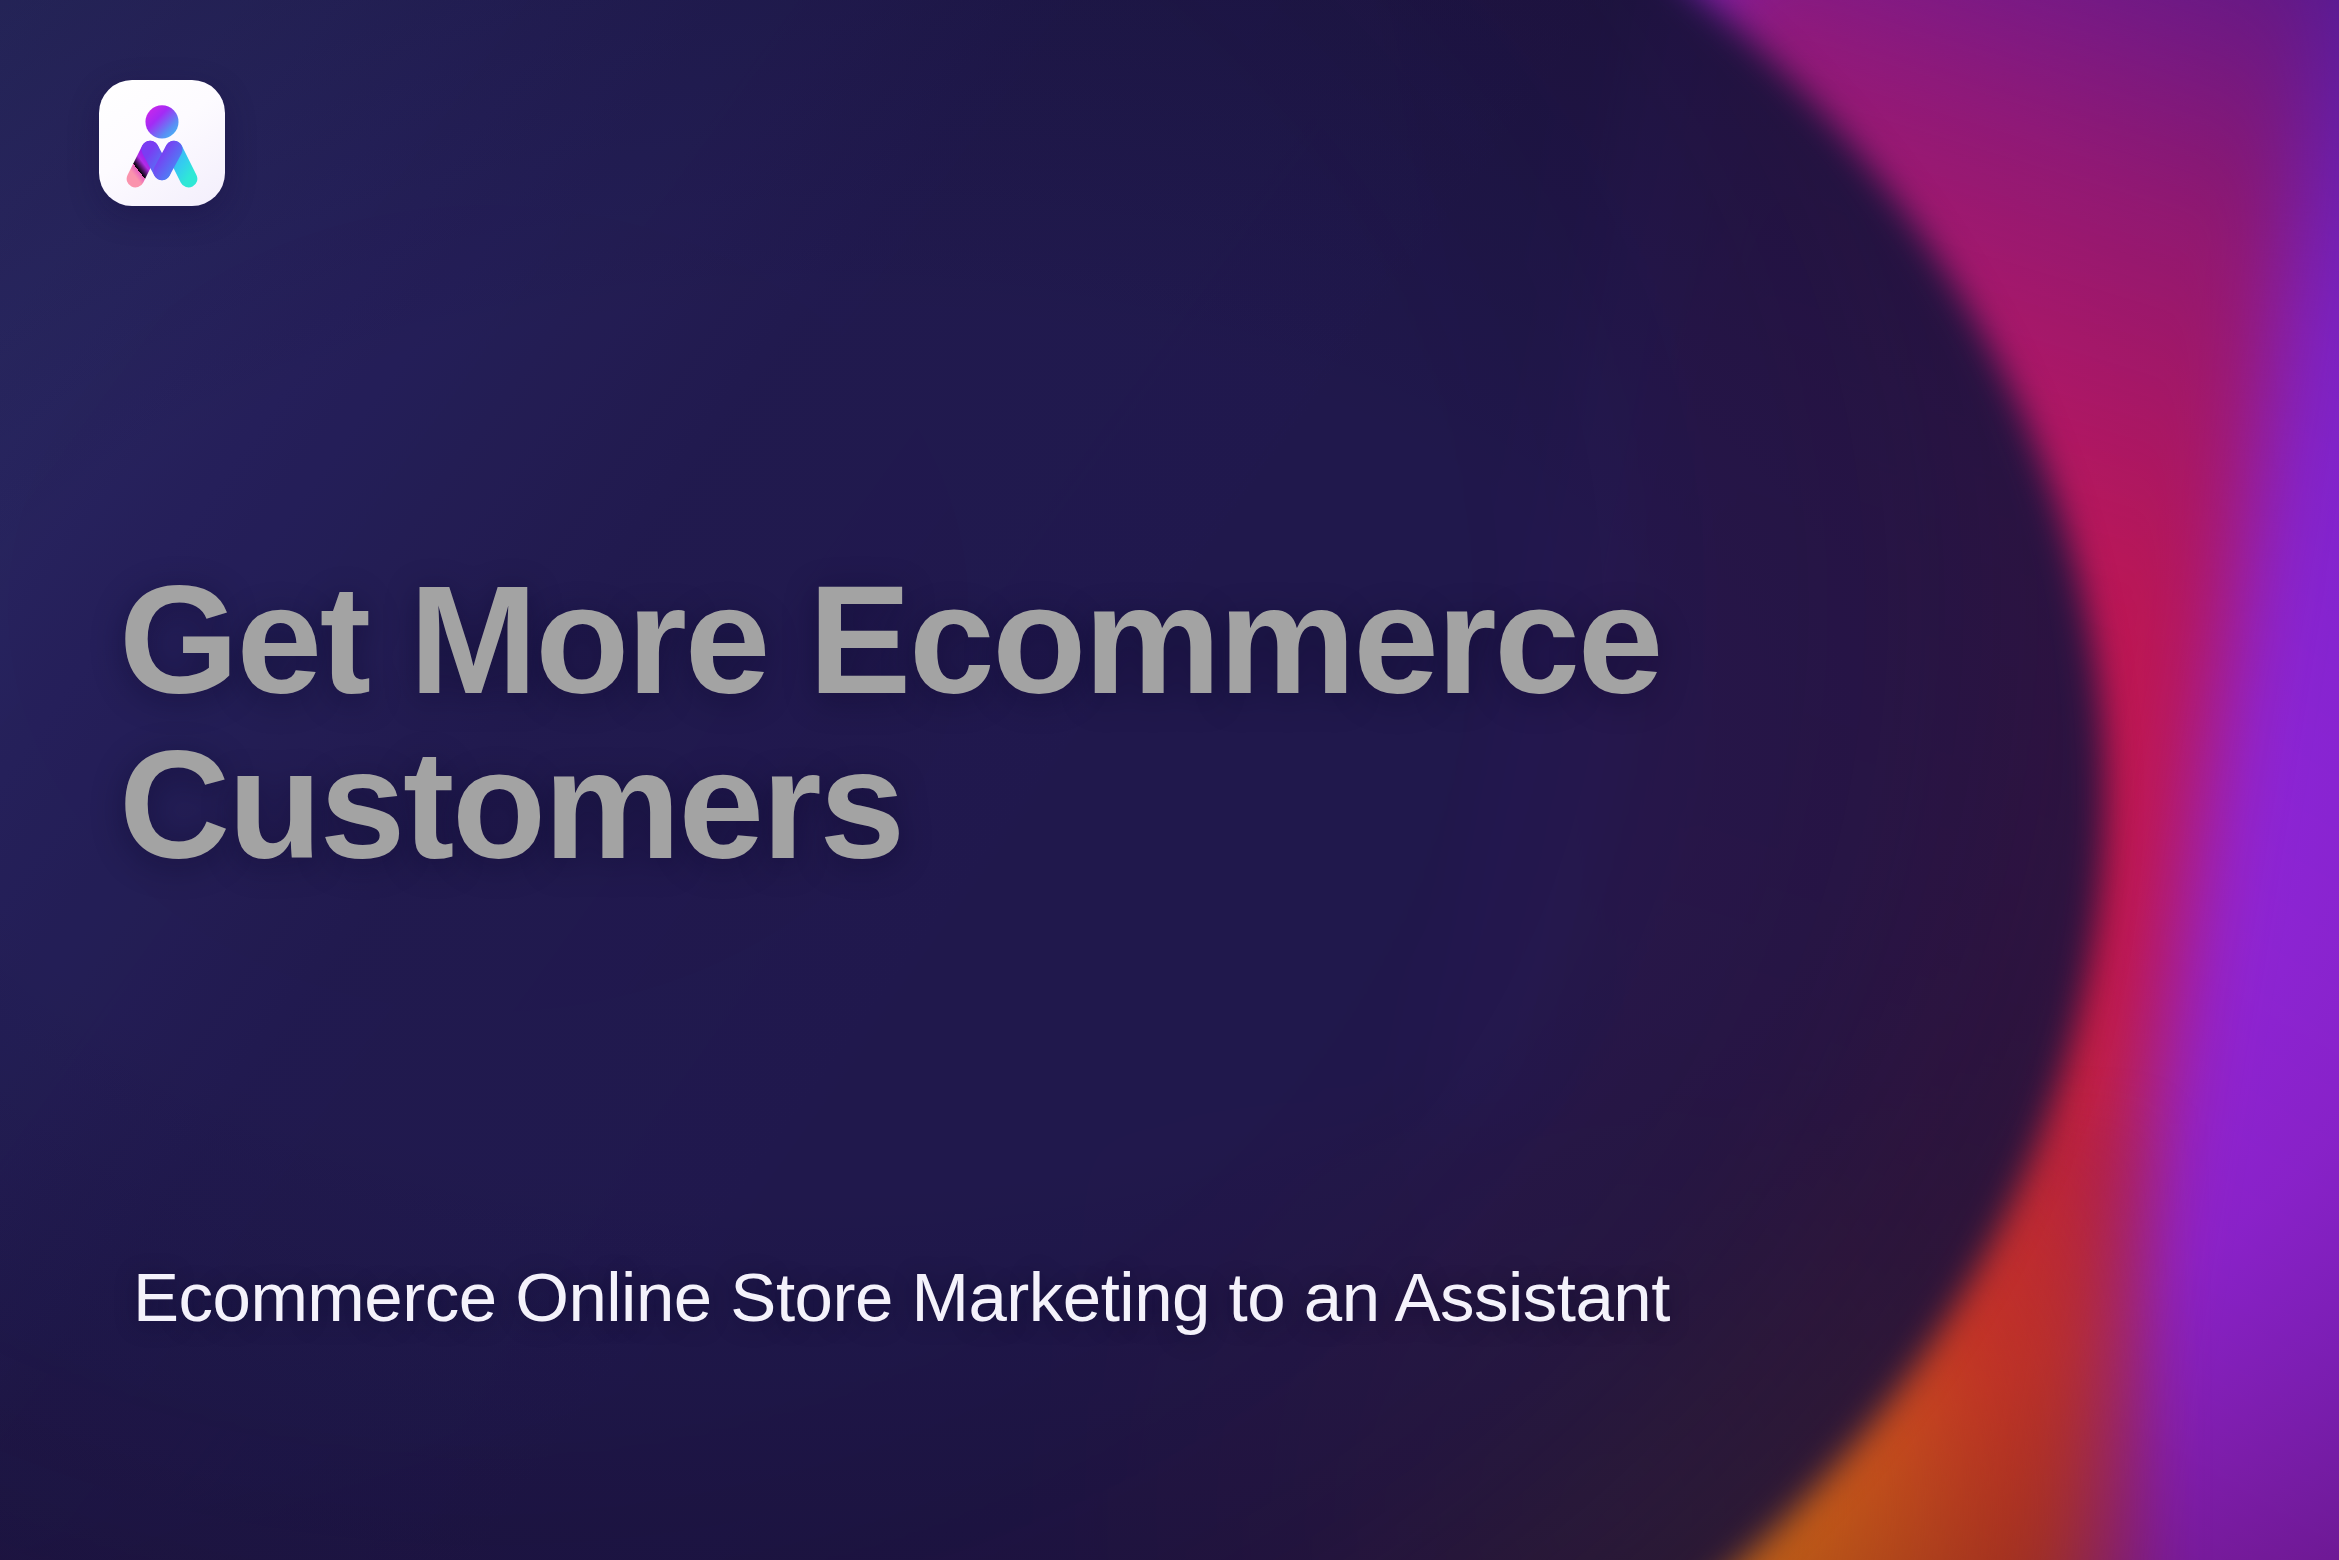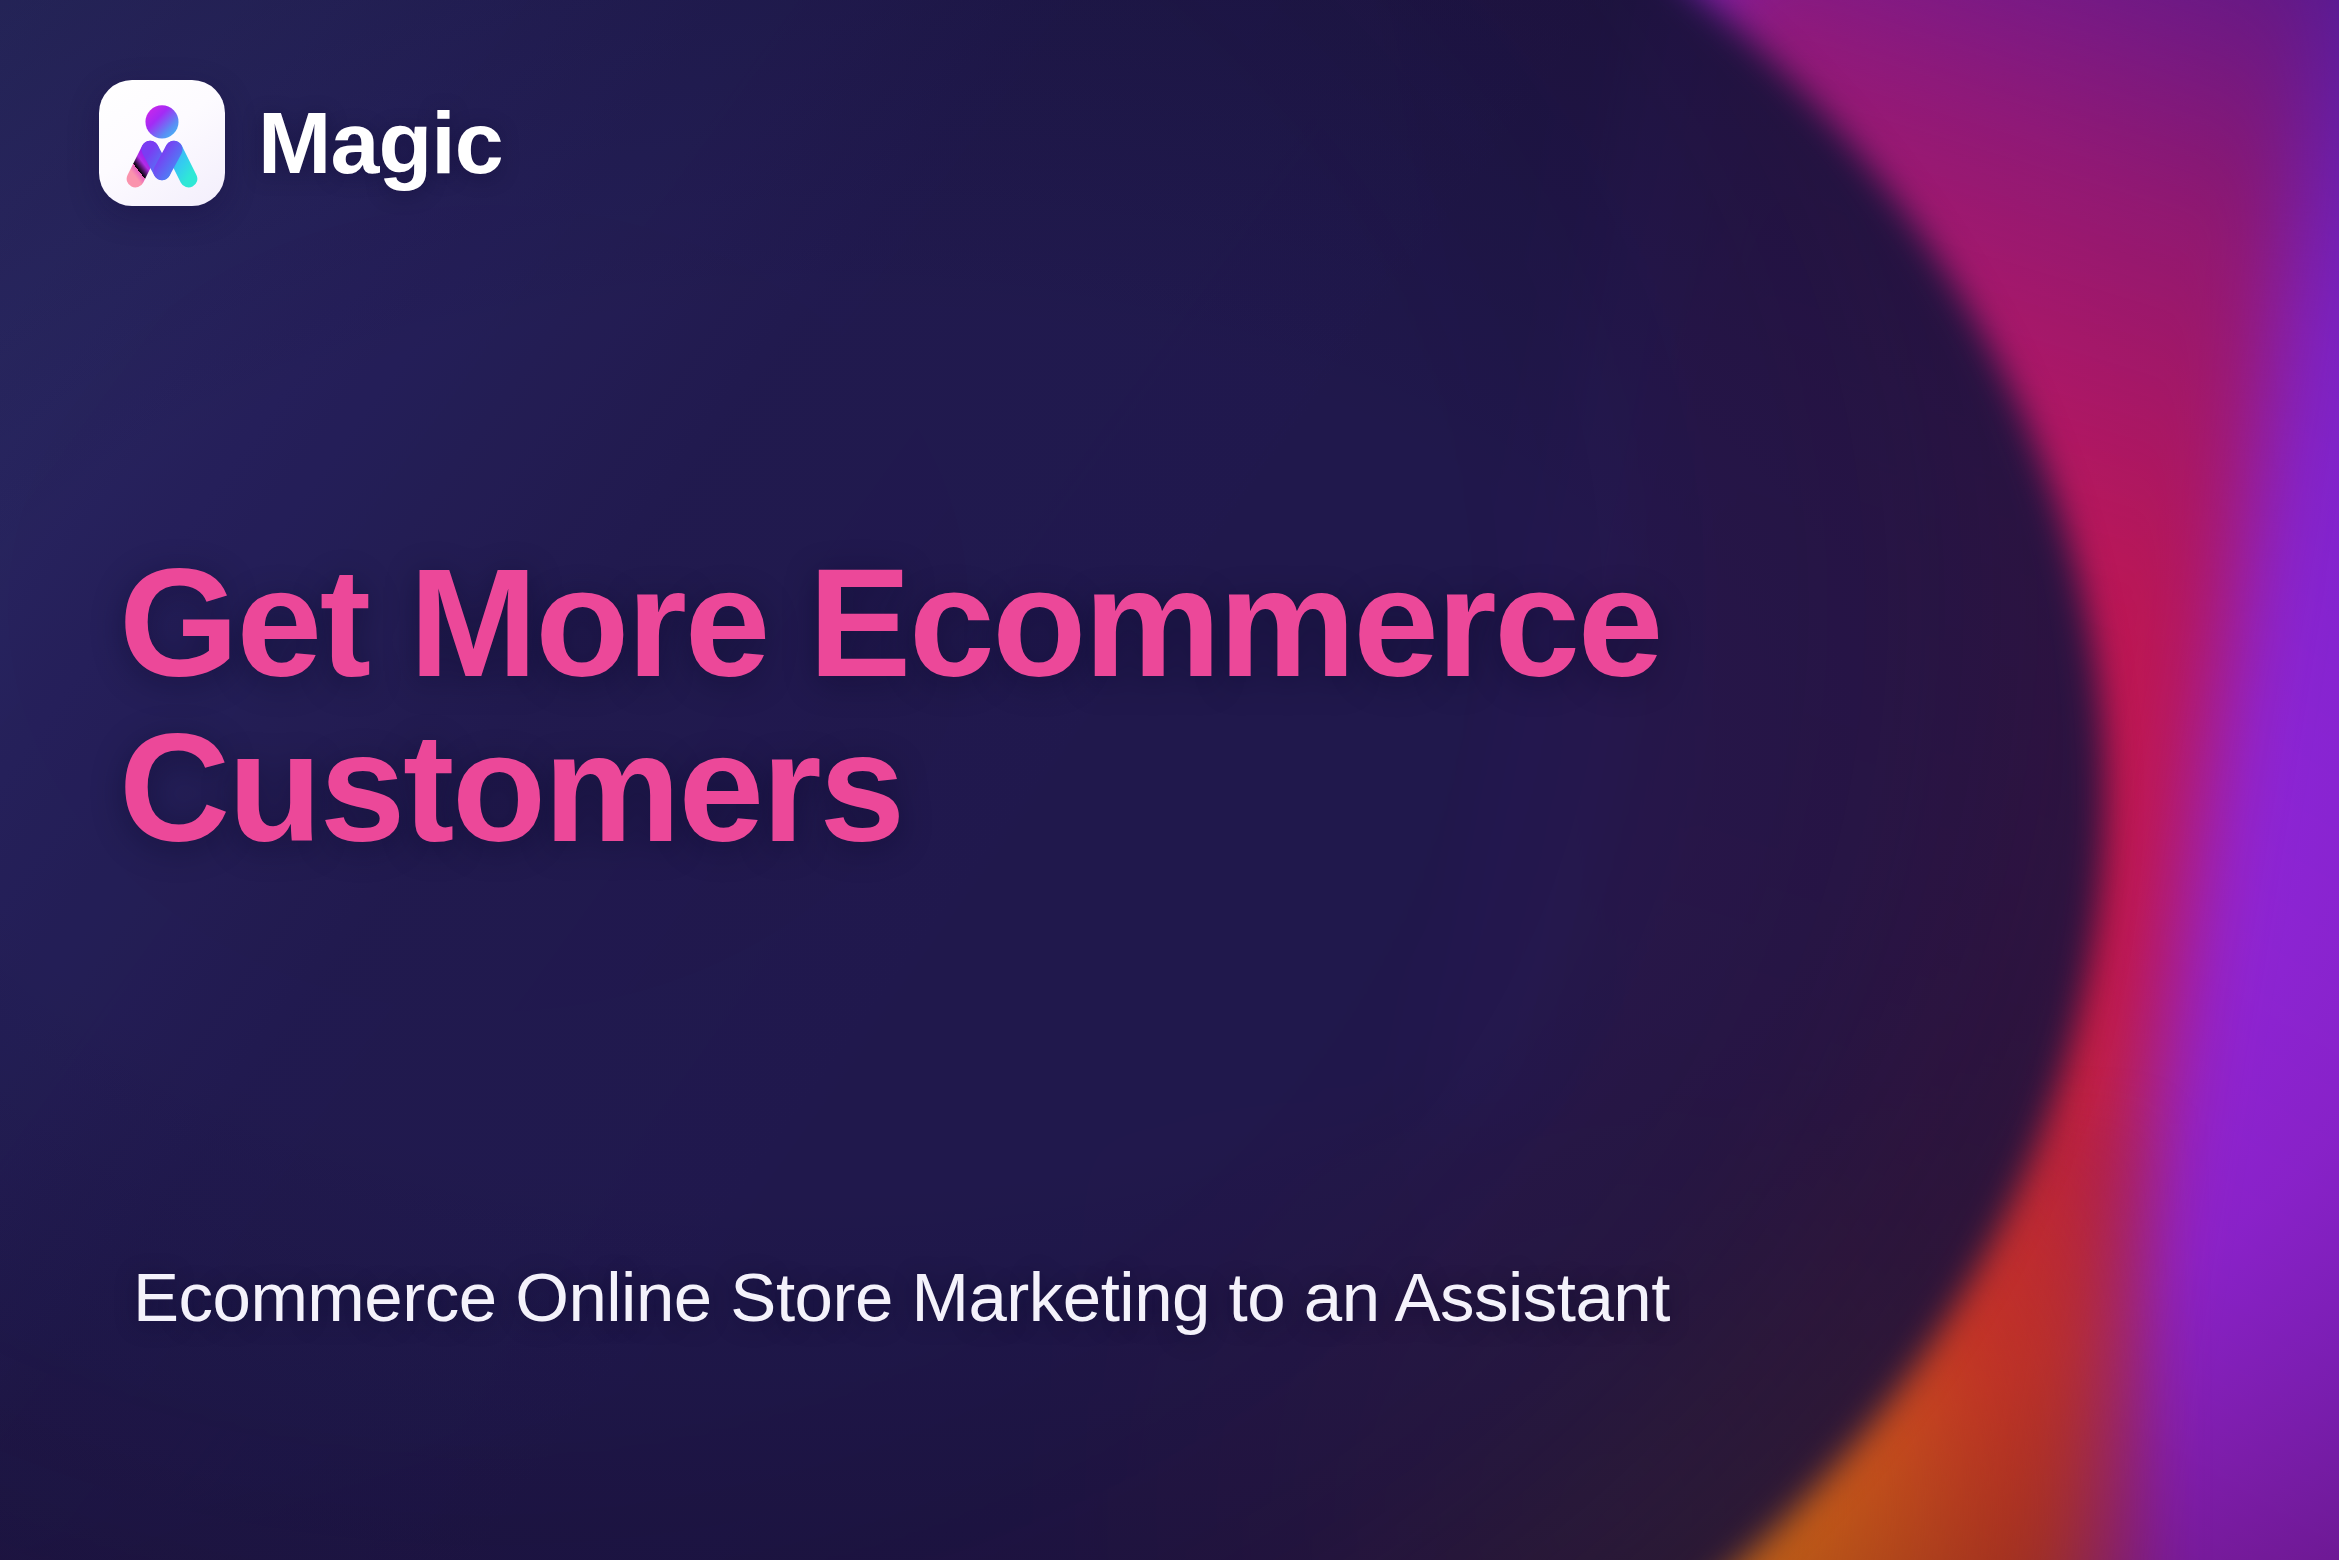--- a/index.html
+++ b/index.html
@@ -189,23 +189,23 @@
     letter-spacing: -0.9px;
     line-height: 1;
     white-space: nowrap;
     text-shadow: 0 2.7px 20px rgba(10,6,40,0.38);
   }
 
   
   .headline {
     position: absolute;
     left: 119px;
-    top: 438px;
+    top: 455px;
     width: 1946px;
-    color: #ec4899;
+    color: #a3a3a3;
     font-size: 154px;
     font-weight: 700;
     line-height: 1.07;
     letter-spacing: -2.3px;
     text-shadow: 0 5.5px 33px rgba(8,4,34,0.40);
   }
   .headline .ln { display: block; }
 
   
   .subtitle {
@@ -267,21 +267,20 @@
 
           <circle cx="49" cy="26" r="18" fill="url(#gCircle)"></circle>
 
           <path d="M20 88 L36 56" stroke="url(#gLeft)" stroke-width="19" stroke-linecap="round" fill="none"></path>
           <path d="M36 56 L49 80" stroke="url(#gMid)" stroke-width="19" stroke-linecap="round" fill="none"></path>
 
           <path d="M78 88 L62 56" stroke="url(#gRight)" stroke-width="19" stroke-linecap="round" fill="none"></path>
           <path d="M62 56 L49 80" stroke="url(#gMid)" stroke-width="19" stroke-linecap="round" fill="none"></path>
         </svg>
       </div>
-      <div class="brand-name">Magic</div>
     </div>
 
     <h1 class="headline">
       <span class="ln">Get More Ecommerce</span>
       <span class="ln">Customers</span>
     </h1>
 
     <p class="subtitle">Ecommerce Online Store Marketing to an Assistant</p>
 
   </div>

